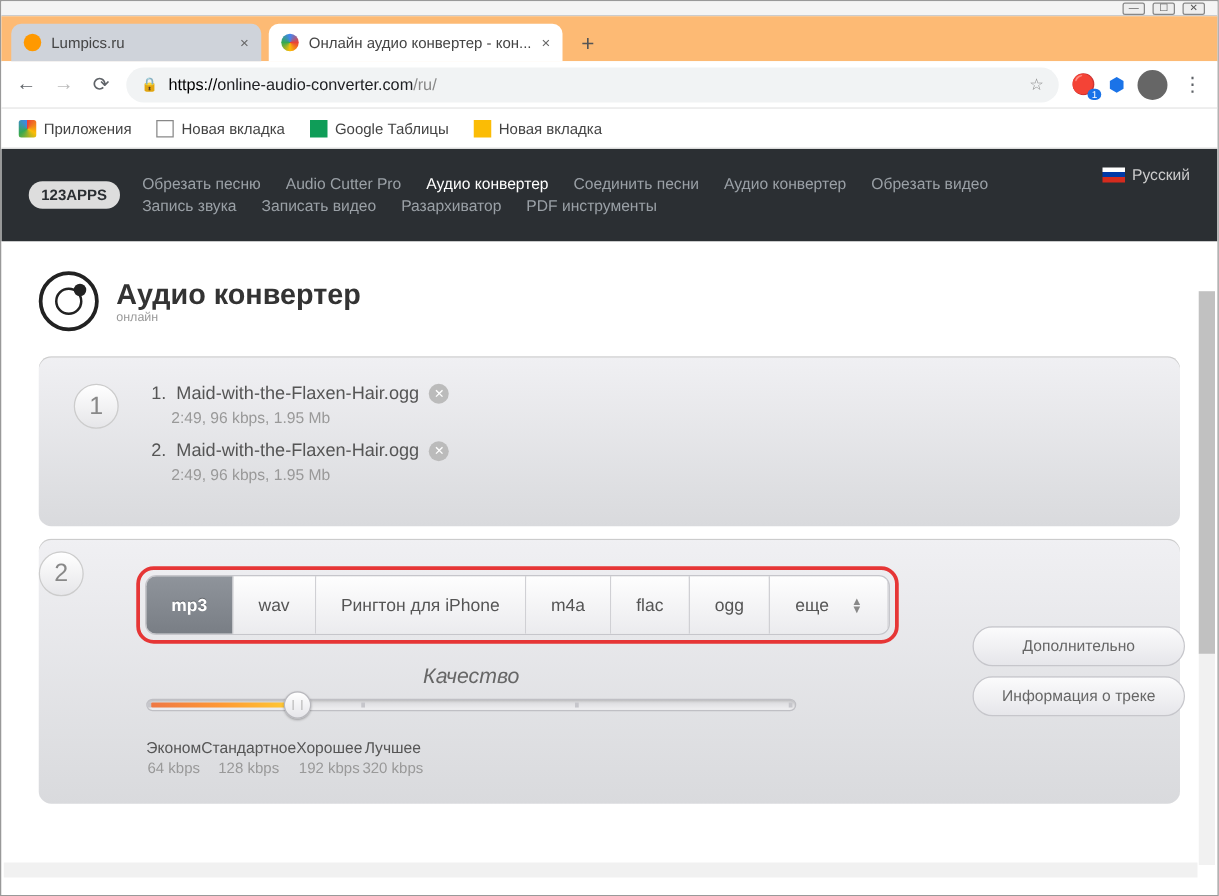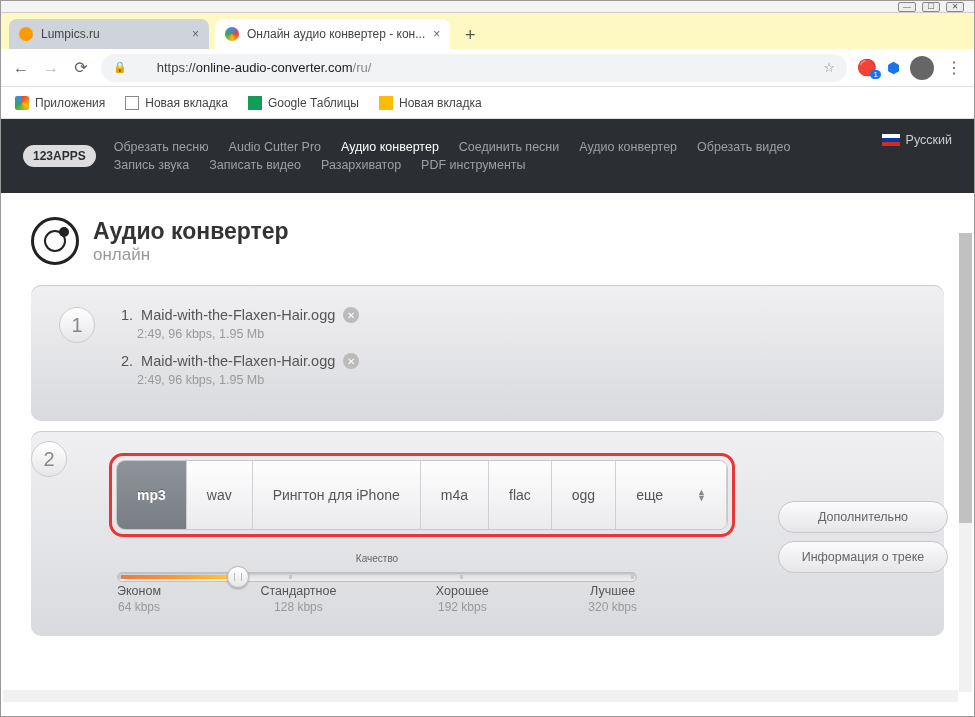--- a/index.html
+++ b/index.html
@@ -1,34 +1,34 @@
 <!DOCTYPE html>
 <html><head>
 <meta charset="utf-8">
 <style>
 * { box-sizing: border-box; margin: 0; padding: 0; }
 body { font-family: Arial, sans-serif; font-size: 13px; background: #fff; width: 975px; height: 717px; overflow: hidden; border: 1px solid #999; }
 
 .win-controls { height: 12px; display: flex; justify-content: flex-end; gap: 6px; padding: 1px 10px 0 0; background: #f4f4f4; border-bottom: 1px solid #ccc; }
 .win-btn { width: 18px; height: 10px; border: 1px solid #888; background: #eee; border-radius: 2px; font-size: 8px; line-height: 8px; text-align: center; color: #555; }
 
-.tabs-bar { height: 36px; background: #fef9c3; display: flex; align-items: flex-end; padding: 0 8px; }
+.tabs-bar { height: 36px; background: #fdba74; display: flex; align-items: flex-end; padding: 0 8px; }
 .tab { height: 30px; background: #fff; border-radius: 8px 8px 0 0; display: flex; align-items: center; padding: 0 10px; margin-right: 6px; min-width: 200px; font-size: 12px; color: #444; gap: 8px; }
 .tab.inactive { background: #cfd3da; }
 .favicon { width: 14px; height: 14px; border-radius: 50%; background: #f90; }
 .favicon.blue { background: conic-gradient(#4285f4,#ea4335,#fbbc05,#34a853,#4285f4); }
 .tab-close { margin-left: auto; color: #666; }
 .new-tab { width: 28px; height: 28px; display: flex; align-items: center; justify-content: center; font-size: 18px; color: #555; }
 
 .addr-bar { height: 38px; background: #fff; display: flex; align-items: center; padding: 0 10px; gap: 10px; border-bottom: 1px solid #e0e0e0; }
 .nav-ico { width: 20px; text-align: center; color: #5f6368; font-size: 16px; }
 .nav-ico.dis { color: #bbb; }
 .omnibox { flex: 1; height: 28px; background: #f1f3f4; border-radius: 14px; display: flex; align-items: center; padding: 0 12px; font-size: 13px; color: #555; gap: 8px; }
 .lock-ico { color: #5f6368; font-size: 11px; }
-.url-https { color: #404040; margin-left: 22px; }
+.url-https { color: #000000; }
 .url-host { color: #202124; }
 .url-path { color: #888; }
 .star-ico { margin-left: auto; color: #888; }
 .avatar { width: 24px; height: 24px; border-radius: 50%; background: #666; }
 
 .bookmarks { height: 32px; background: #fff; display: flex; padding: 0 14px; gap: 20px; font-size: 12px; color: #444; border-bottom: 1px solid #e0e0e0; }
 .bm { display: flex; align-items: center; gap: 6px; }
 .bm-ico { width: 14px; height: 14px; }
 
 .site-nav { background: #2b2f33; padding: 21px 22px; display: flex; align-items: center; gap: 18px; position: relative; }
@@ -37,49 +37,49 @@
 .nav-link { color: #9aa0a6; }
 .nav-link.active { color: #fff; }
 .lang { margin-left: auto; color: #ccc; font-size: 12.5px; display: flex; align-items: center; gap: 6px; position: absolute; right: 22px; top: 14px; }
 .flag { width: 18px; height: 12px; background: linear-gradient(#fff 33%,#0039a6 33% 66%,#d52b1e 66%); }
 
 .page-head { display: flex; align-items: center; gap: 14px; padding: 24px 30px 20px; }
 .head-ico { width: 48px; height: 48px; border: 3px solid #222; border-radius: 50%; position: relative; }
 .head-ico::before { content: ''; position: absolute; inset: 10px; border: 2px solid #222; border-radius: 50%; }
 .head-ico::after { content: ''; position: absolute; width: 10px; height: 10px; background: #222; border-radius: 50%; right: 7px; top: 7px; }
 .head-title { font-size: 23px; font-weight: bold; color: #333; }
-.head-sub { font-size: 17px; color: #999; }
+.head-sub { font-size: 10px; color: #999; }
 
 .panel { margin: 0 30px 10px; background: linear-gradient(#f0f0f3,#d9dadd); border-radius: 10px; padding: 22px 28px; box-shadow: 0 1px 0 #ccc inset; }
 .step1 .row { display: flex; align-items: flex-start; gap: 26px; }
 .step-num { width: 36px; height: 36px; background: linear-gradient(#fff,#e6e6e9); border: 1px solid #ccc; border-radius: 50%; display: flex; align-items: center; justify-content: center; font-size: 20px; color: #888; }
 .open-btn { background: linear-gradient(#5ca9e8,#3b8fd3); color: #fff; font-size: 24px; font-weight: bold; padding: 18px 50px; border-radius: 8px; border: 1px solid #2f7dbf; box-shadow: 0 2px 4px rgba(0,0,0,.2); text-shadow: 0 -1px 0 rgba(0,0,0,.3); }
 .files { flex: 1; }
 .file-row { margin-bottom: 12px; }
 .file-name { color: #555; font-size: 14.5px; margin-bottom: 4px; display: flex; align-items: center; gap: 8px; }
 .file-del { width: 16px; height: 16px; background: #bbb; color: #fff; border-radius: 50%; font-size: 10px; display: inline-flex; align-items: center; justify-content: center; }
 .file-info { color: #999; font-size: 12.5px; padding-left: 16px; }
 
 .step2 { position: relative; }
 .fmt-wrap { border: 3px solid #e63636; border-radius: 14px; padding: 4px; display: inline-block; margin-left: 50px; }
 .fmt-bar { display: flex; background: #f5f5f7; border: 1px solid #c6c6cb; border-radius: 9px; overflow: hidden; box-shadow: 0 1px 2px rgba(0,0,0,.15) inset; }
-.fmt-btn { padding: 26px 20px; font-size: 14px; color: #555; border-right: 1px solid #d0d0d4; background: linear-gradient(#fefefe,#ebebee); }
+.fmt-btn { padding: 15px 20px; font-size: 14px; color: #555; border-right: 1px solid #d0d0d4; background: linear-gradient(#fefefe,#ebebee); }
 .fmt-btn.active { background: linear-gradient(#8f949b,#797e85); color: #fff; font-weight: bold; text-shadow: 0 -1px 0 rgba(0,0,0,.3); }
-.fmt-btn.more { display: flex; align-items: center; gap: 34px; }
+.fmt-btn.more { display: flex; align-items: center; gap: 18px; }
 .fmt-sort { font-size: 9px; color: #888; line-height: 6px; }
 .step2 .step-num { position: absolute; left: 0; top: 10px; }
 
-.quality-label { margin: 16px 0 8px 58px; color: #666; font-size: 10px; width: 520px; text-align: center; }
+.quality-label { margin: 16px 0 8px 58px; color: #666; font-size: 17px; width: 520px; text-align: center; font-style: italic; }
 .slider-wrap { margin-left: 58px; width: 520px; position: relative; }
 .slider-track { height: 10px; background: linear-gradient(#d8d8db,#f0f0f2); border: 1px solid #bfbfc4; border-radius: 6px; position: relative; box-shadow: 0 1px 2px rgba(0,0,0,.15) inset; }
 .slider-fill { position: absolute; left: 2px; top: 2px; bottom: 2px; width: 114px; background: linear-gradient(90deg,#e74,#f93,#fc3); border-radius: 4px; }
 .slider-stop { position: absolute; top: 2px; bottom: 2px; width: 3px; background: #c6c6cb; }
 .slider-thumb { position: absolute; top: -7px; width: 22px; height: 22px; background: linear-gradient(#fff,#e6e6ea); border: 1px solid #b8b8bd; border-radius: 50%; left: 109px; box-shadow: 0 1px 2px rgba(0,0,0,.3); }
 .slider-thumb::before { content:''; position:absolute; inset:6px; border-left:1px solid #bbb; border-right:1px solid #bbb; }
-.stops-labels { display: flex; justify-content: space-between; margin-top: 2px; }
+.stops-labels { display: flex; margin-top: 22px; }
 .stop-lbl { text-align: center; font-size: 12.5px; color: #555; }
 .stop-lbl .kbps { color: #999; font-size: 12px; display: block; margin-top: 2px; }
 
 .side-btns { position: absolute; right: -4px; top: 70px; display: flex; flex-direction: column; gap: 8px; }
 .side-btn { background: linear-gradient(#fbfbfc,#e6e6ea); border: 1px solid #c6c6cb; border-radius: 16px; padding: 8px 22px; font-size: 12.5px; color: #666; text-align: center; min-width: 170px; }
 
 .scrollbar-v { position: absolute; right: 2px; top: 114px; bottom: 12px; width: 13px; background: #f1f1f1; }
 .scrollbar-v .thumb { background: #c1c1c1; width: 100%; height: 290px; margin-top: 0; border-radius: 0; }
 .scrollbar-h { position: absolute; left: 2px; right: 16px; bottom: 2px; height: 12px; background: #f1f1f1; }
 </style>

